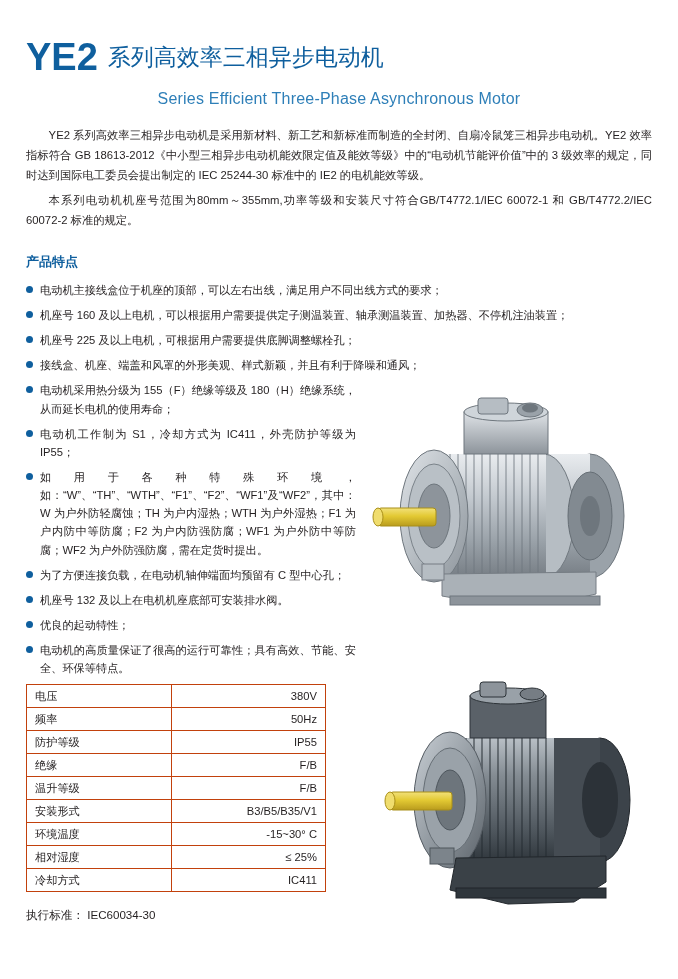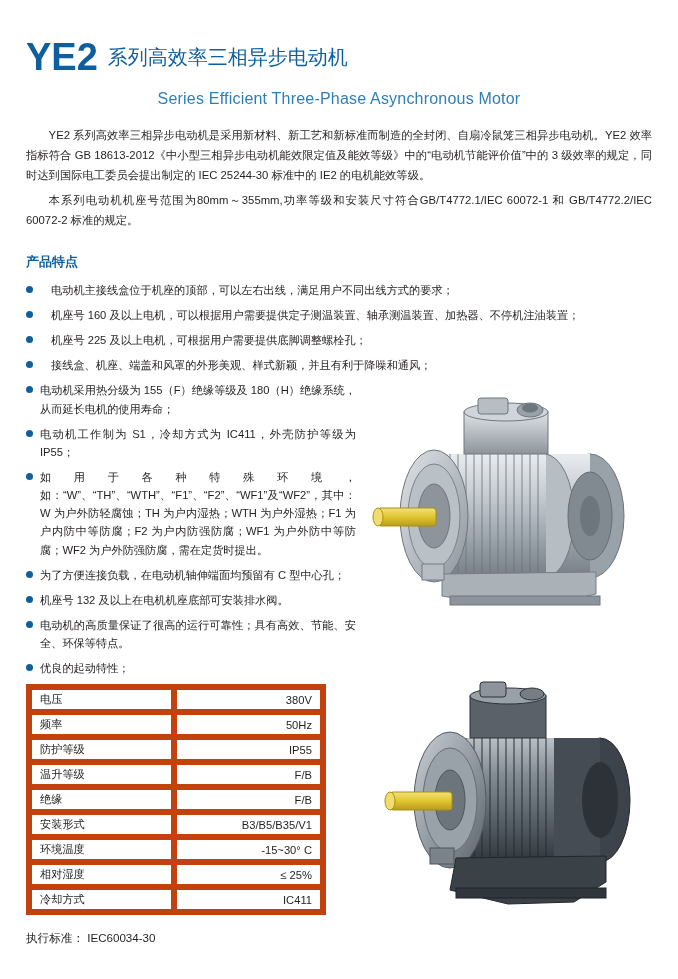--- a/index.html
+++ b/index.html
@@ -19,21 +19,21 @@
   .header { padding-top: 38px; }
   .title-line { display: flex; align-items: center; }
   .title-main {
     font-size: 38px;
     font-weight: bold;
     color: #0f5f9e;
     letter-spacing: 0px;
     line-height: 1;
   }
   .title-sub-cn {
-    font-size: 20px;
+    font-size: 23px;
     color: #0f5f9e;
     margin-left: 10px;
     line-height: 1;
   }
   .title-en {
     margin-top: 14px;
     font-size: 16px;
     color: #2e7fb8;
     text-align: center;
     letter-spacing: 0.2px;
@@ -75,30 +75,30 @@
     margin-right: 7px;
     flex: 0 0 auto;
   }
   .feat .txt {
     font-size: 11.2px;
     line-height: 1.62;
     color: #231f20;
     flex: 1 1 auto;
     text-align: justify;
   }
-  .feat.wide { width: 640px; gap: 11px; }
+  .feat.wide { width: 640px; }
 
   
   .spec-table {
     width: 300px;
     border-collapse: collapse;
     font-size: 11.2px;
   }
   .spec-table td {
-    border: 6px solid #c2410c;
+    border: 1px solid #c2410c;
     height: 23px;
     padding: 2px 8px;
     color: #231f20;
   }
   .spec-table td.k { width: 145px; }
   .spec-table td.v { text-align: right; }
 
   
   .notes { margin-top: 12px; }
   .notes div {
@@ -176,49 +176,49 @@
     <div class="feat">
       <span class="dot"></span>
       <span class="txt">为了方便连接负载，在电动机轴伸端面均预留有 C 型中心孔；</span>
     </div>
     <div class="feat">
       <span class="dot"></span>
       <span class="txt">机座号 132 及以上在电机机座底部可安装排水阀。</span>
     </div>
     <div class="feat">
       <span class="dot"></span>
+      <span class="txt">优良的起动特性；</span>
+    </div>
+    <div class="feat">
+      <span class="dot"></span>
       <span class="txt">电动机的高质量保证了很高的运行可靠性；具有高效、节能、安全、环保等特点。</span>
-    </div>
-    <div class="feat">
-      <span class="dot"></span>
-      <span class="txt">优良的起动特性；</span>
     </div>
   </div>
 
 
   <table class="spec-table">
     <tbody>
       <tr>
         <td class="k">电压</td>
         <td class="v">380V</td>
       </tr>
       <tr>
         <td class="k">频率</td>
         <td class="v">50Hz</td>
       </tr>
       <tr>
         <td class="k">防护等级</td>
         <td class="v">IP55</td>
       </tr>
       <tr>
+        <td class="k">绝缘</td>
+        <td class="v">F/B</td>
+      </tr>
+      <tr>
         <td class="k">温升等级</td>
-        <td class="v">F/B</td>
-      </tr>
-      <tr>
-        <td class="k">绝缘</td>
         <td class="v">F/B</td>
       </tr>
       <tr>
         <td class="k">安装形式</td>
         <td class="v">B3/B5/B35/V1</td>
       </tr>
       <tr>
         <td class="k">环境温度</td>
         <td class="v">-15~30° C</td>
       </tr>

